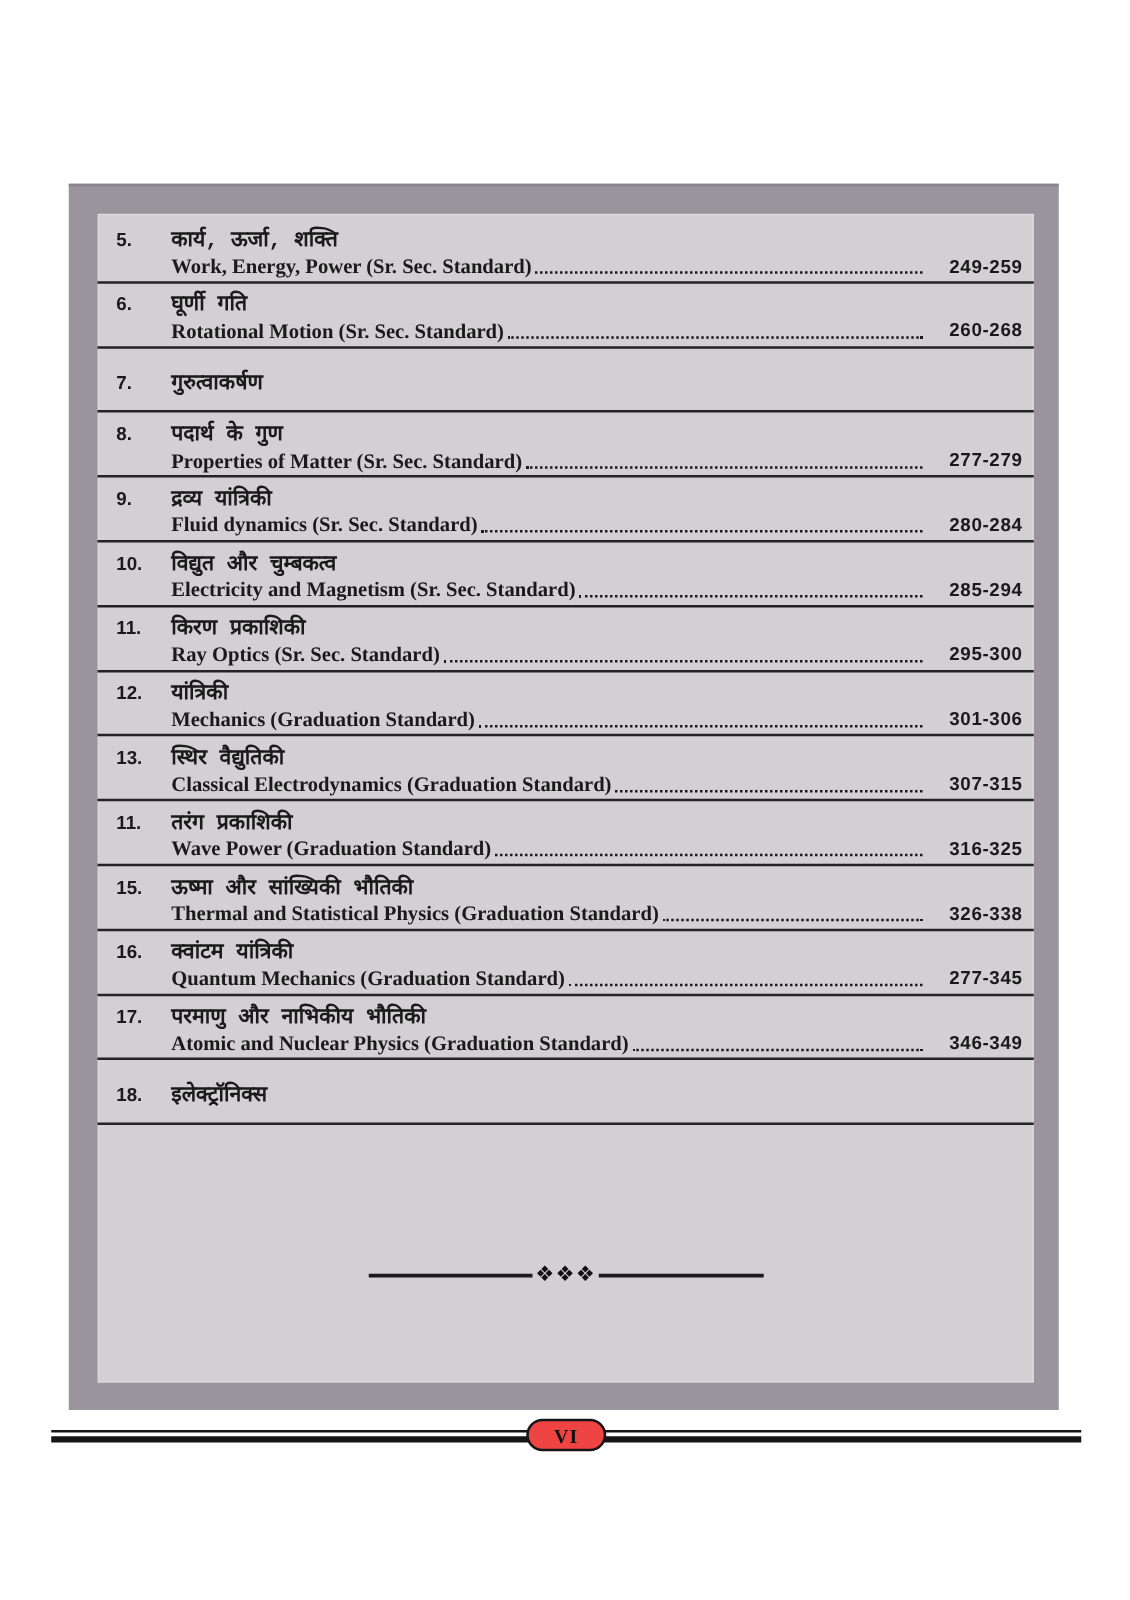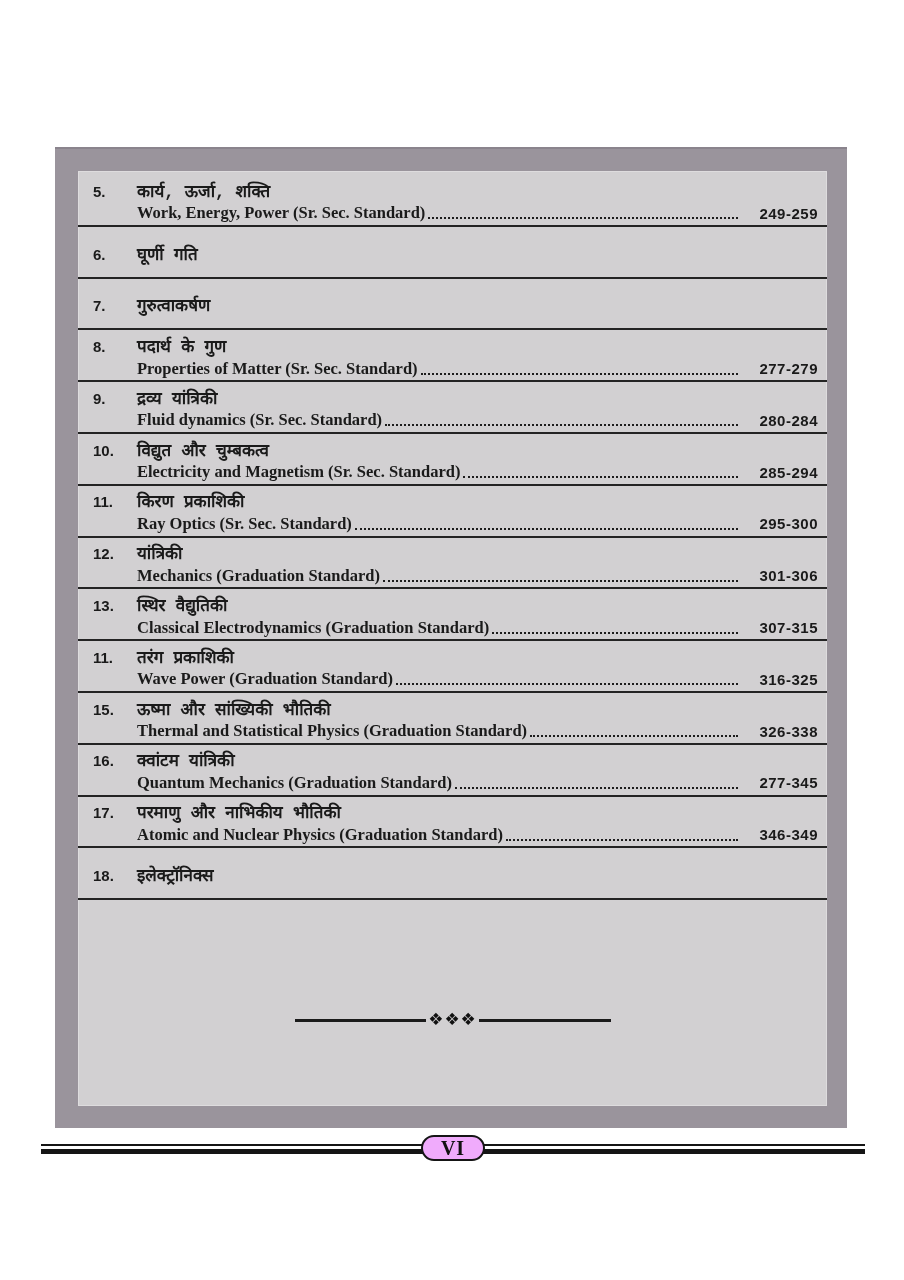--- a/index.html
+++ b/index.html
@@ -145,30 +145,30 @@
     top: 19px;
     height: 5px;
     background: #151515;
   }
   .page-number-badge {
     position: absolute;
     left: 421px;
     top: 5px;
     width: 64px;
     height: 26px;
-    background: #f0abfc;
+    background: #ef4444;
     border: 2.5px solid #151515;
     border-radius: 13px;
     box-sizing: border-box;
     display: flex;
-    align-items: flex-start;
+    align-items: flex-end;
     justify-content: center;
     font-family: "Liberation Serif", serif;
     font-weight: bold;
-    font-size: 20px;
+    font-size: 16px;
     letter-spacing: 1px;
     color: #111;
   }
 </style>
 </head>
 <body>
 
 <div class="toc-frame">
   <div class="toc-panel">
     <div class="toc-list">
@@ -181,20 +181,25 @@
       <span class="entry-title-english">Work, Energy, Power (Sr. Sec. Standard)</span>
       <span class="entry-leader"></span>
       <span class="entry-pages">249-259</span>
     </div>
   </div>
 
   <div class="toc-entry">
     <div class="entry-line1">
       <span class="entry-number">6.</span>
       <span class="entry-title-hindi">घूर्णी गति</span>
+    </div>
+    <div class="entry-line2">
+      <span class="entry-title-english">Rotational Motion (Sr. Sec. Standard)</span>
+      <span class="entry-leader"></span>
+      <span class="entry-pages">260-268</span>
     </div>
   </div>
 
   <div class="toc-entry">
     <div class="entry-line1">
       <span class="entry-number">7.</span>
       <span class="entry-title-hindi">गुरुत्वाकर्षण</span>
     </div>
   </div>
 

